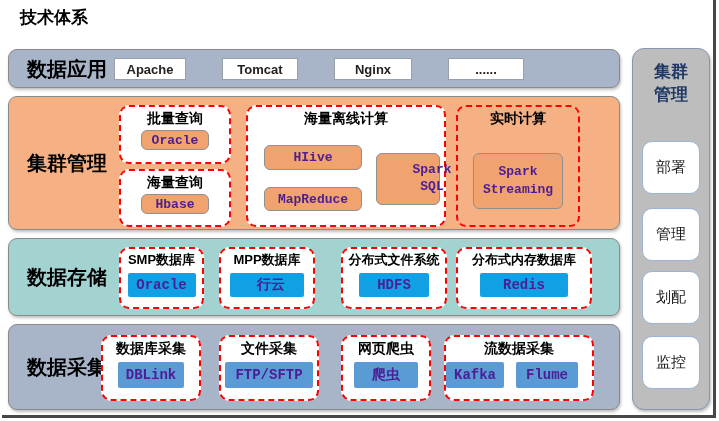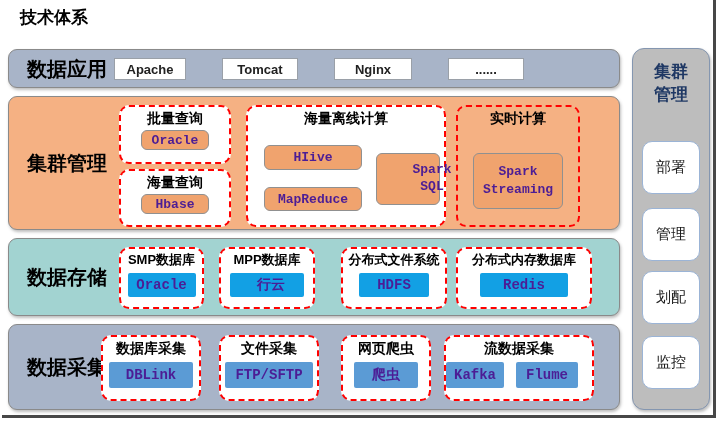--- a/index.html
+++ b/index.html
@@ -62,21 +62,21 @@
   .g-mem{left:447px;top:8px;width:136px;height:62px;}
   .band-storage .btn{height:24px;margin:4px auto 0 auto;font-size:14px;}
   .g-smp .btn{width:68px;}.g-mpp .btn{width:74px;padding-left:8px;}.g-dfs .btn{width:70px;}.g-mem .btn{width:88px;}
 
   
   .g-db{left:92px;top:10px;width:100px;height:66px;}
   .g-file{left:210px;top:10px;width:100px;height:66px;}
   .g-web{left:332px;top:10px;width:90px;height:66px;}
   .g-stream{left:435px;top:10px;width:150px;height:66px;}
   .band-collect .btn{height:26px;margin-top:4px;font-size:14px;}
-  .g-db .btn{width:84px;margin-left:auto;margin-right:auto;}
+  .g-db .btn{width:66px;margin-left:auto;margin-right:auto;}
   .g-file .btn{width:88px;margin-left:auto;margin-right:auto;}
   .g-web .btn{width:64px;margin-left:auto;margin-right:auto;}
   .stream-row{display:flex;justify-content:flex-start;gap:12px;}
   .stream-row .btn.k{width:58px;}.stream-row .btn.f{width:62px;}
 
   
   .sidebar{position:absolute;left:632px;top:48px;width:78px;height:362px;background:#BDBDBD;
            border:1.5px solid #8496B0;border-radius:12px;box-sizing:border-box;
            box-shadow:1px 2px 3px rgba(110,110,110,.45);}
   .sidebar-title{position:absolute;left:0;top:12px;width:100%;text-align:center;

